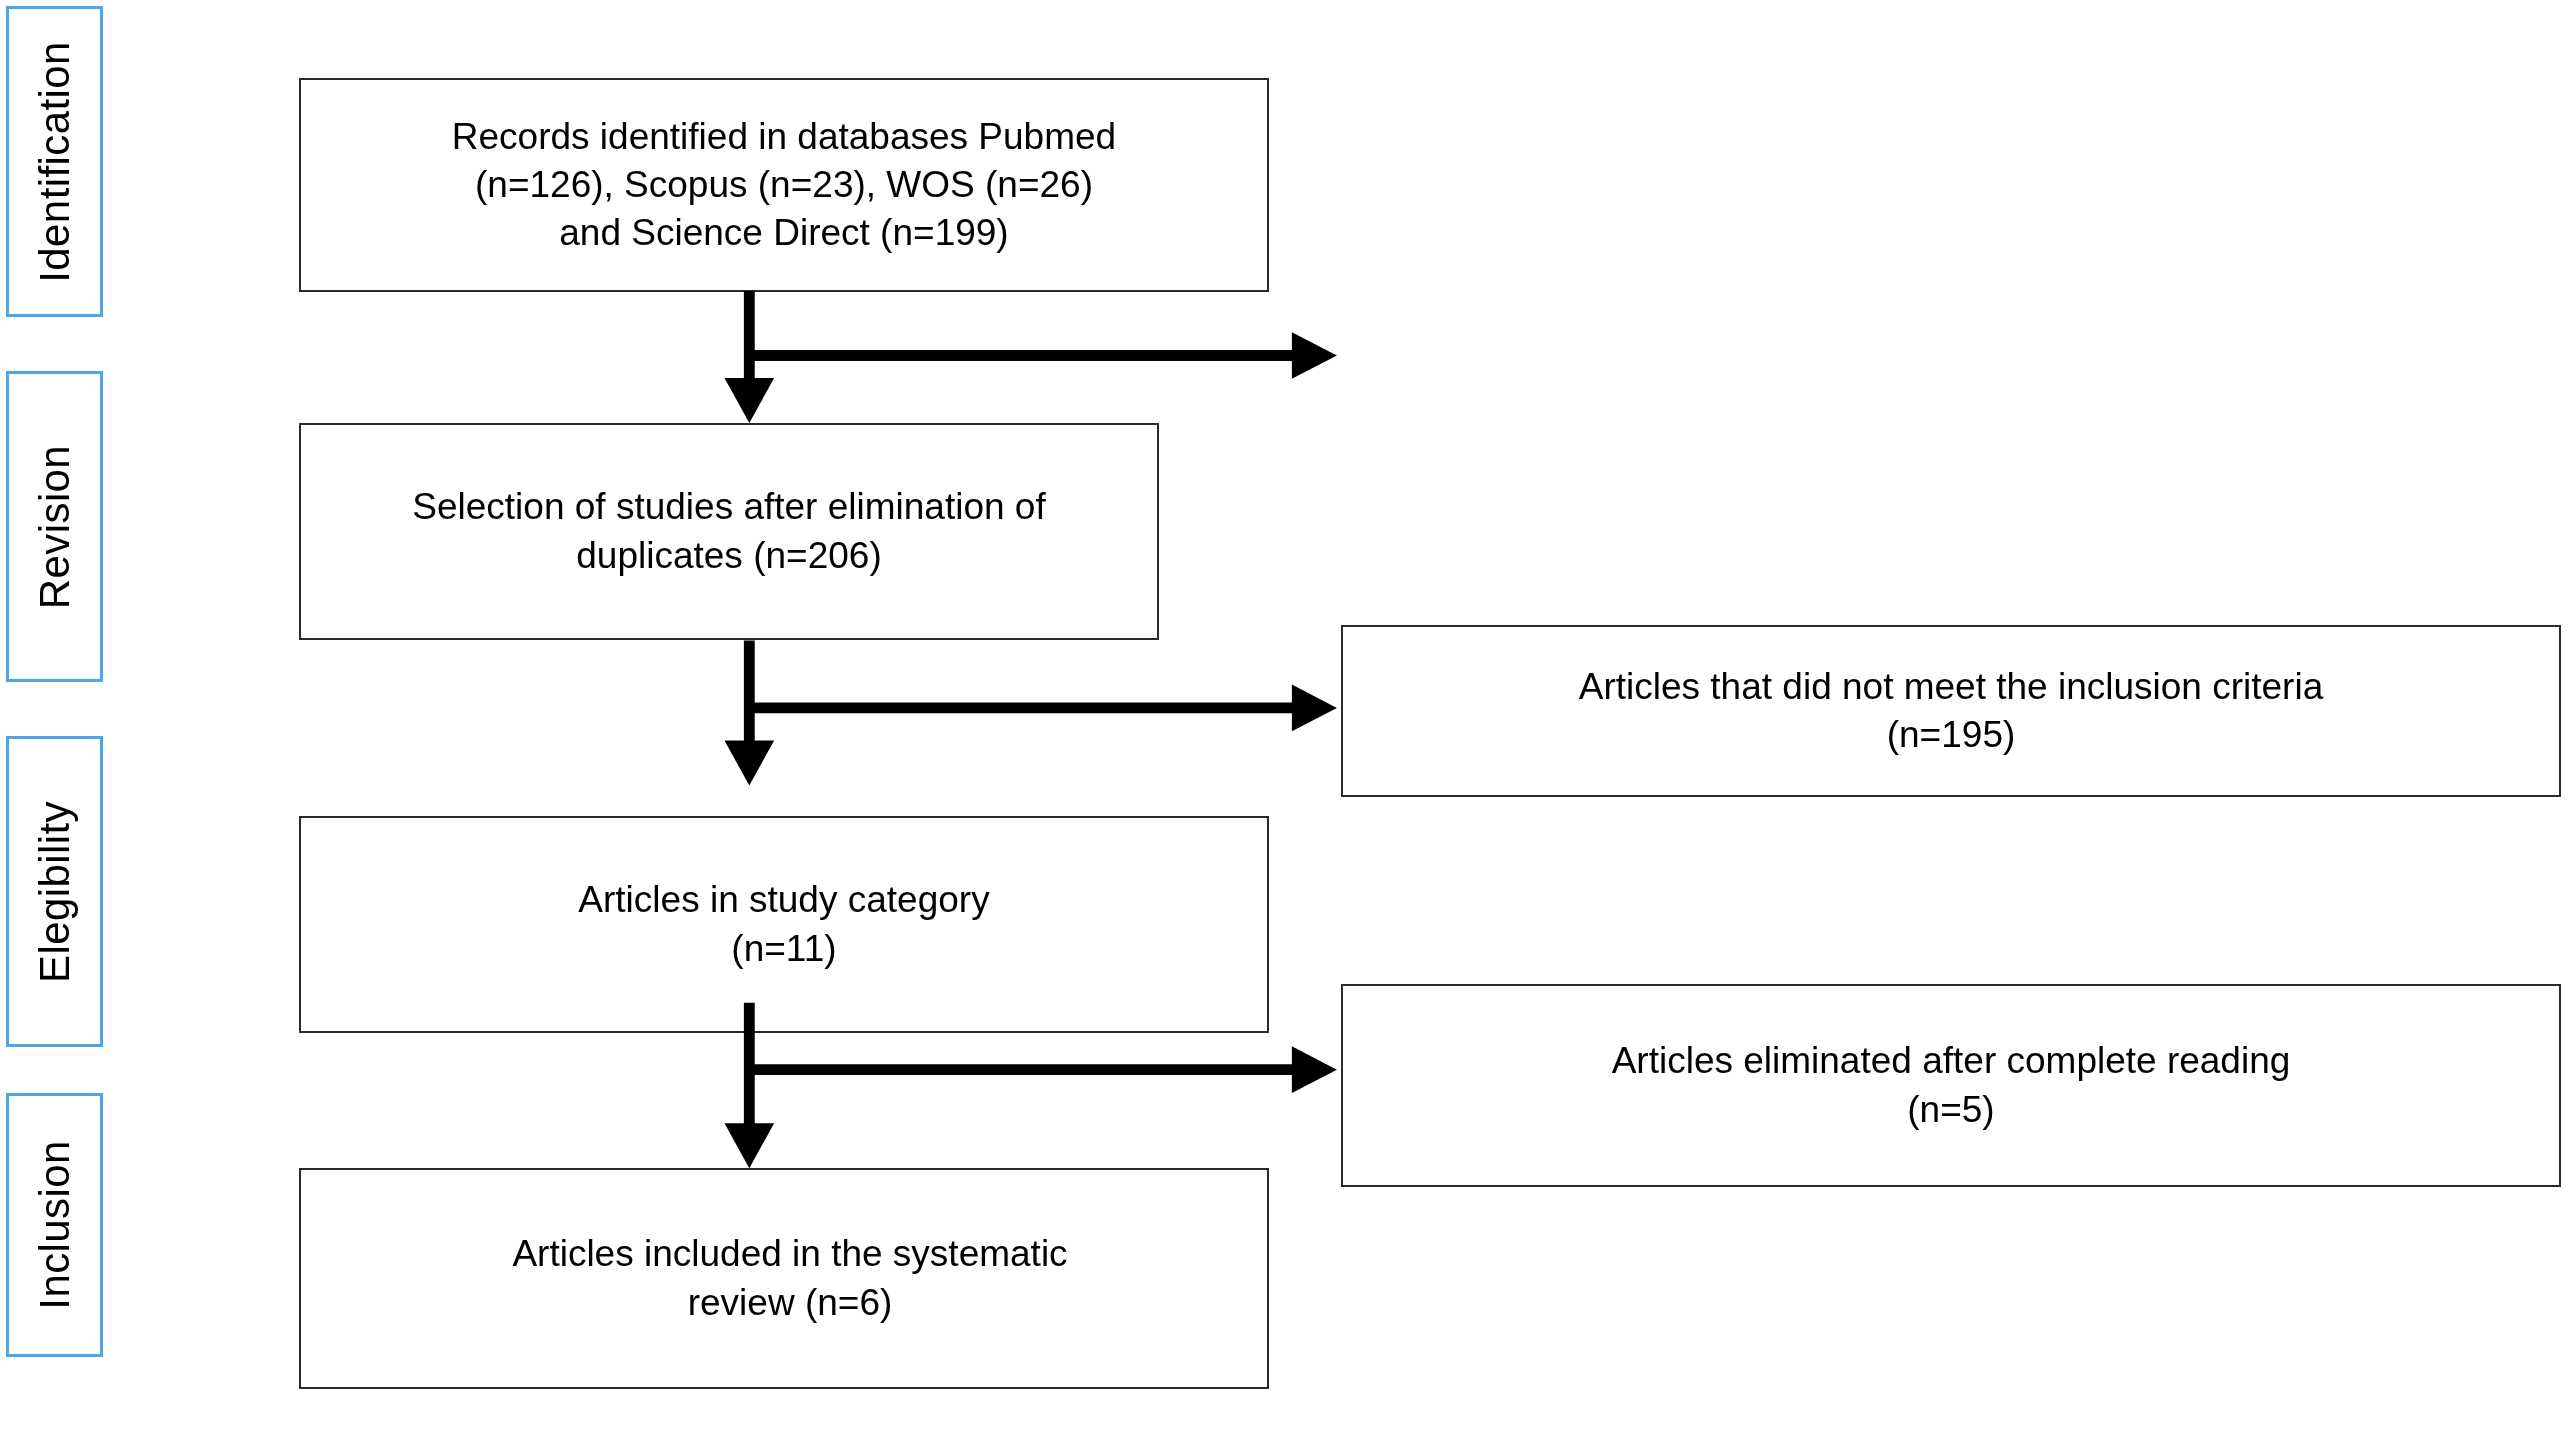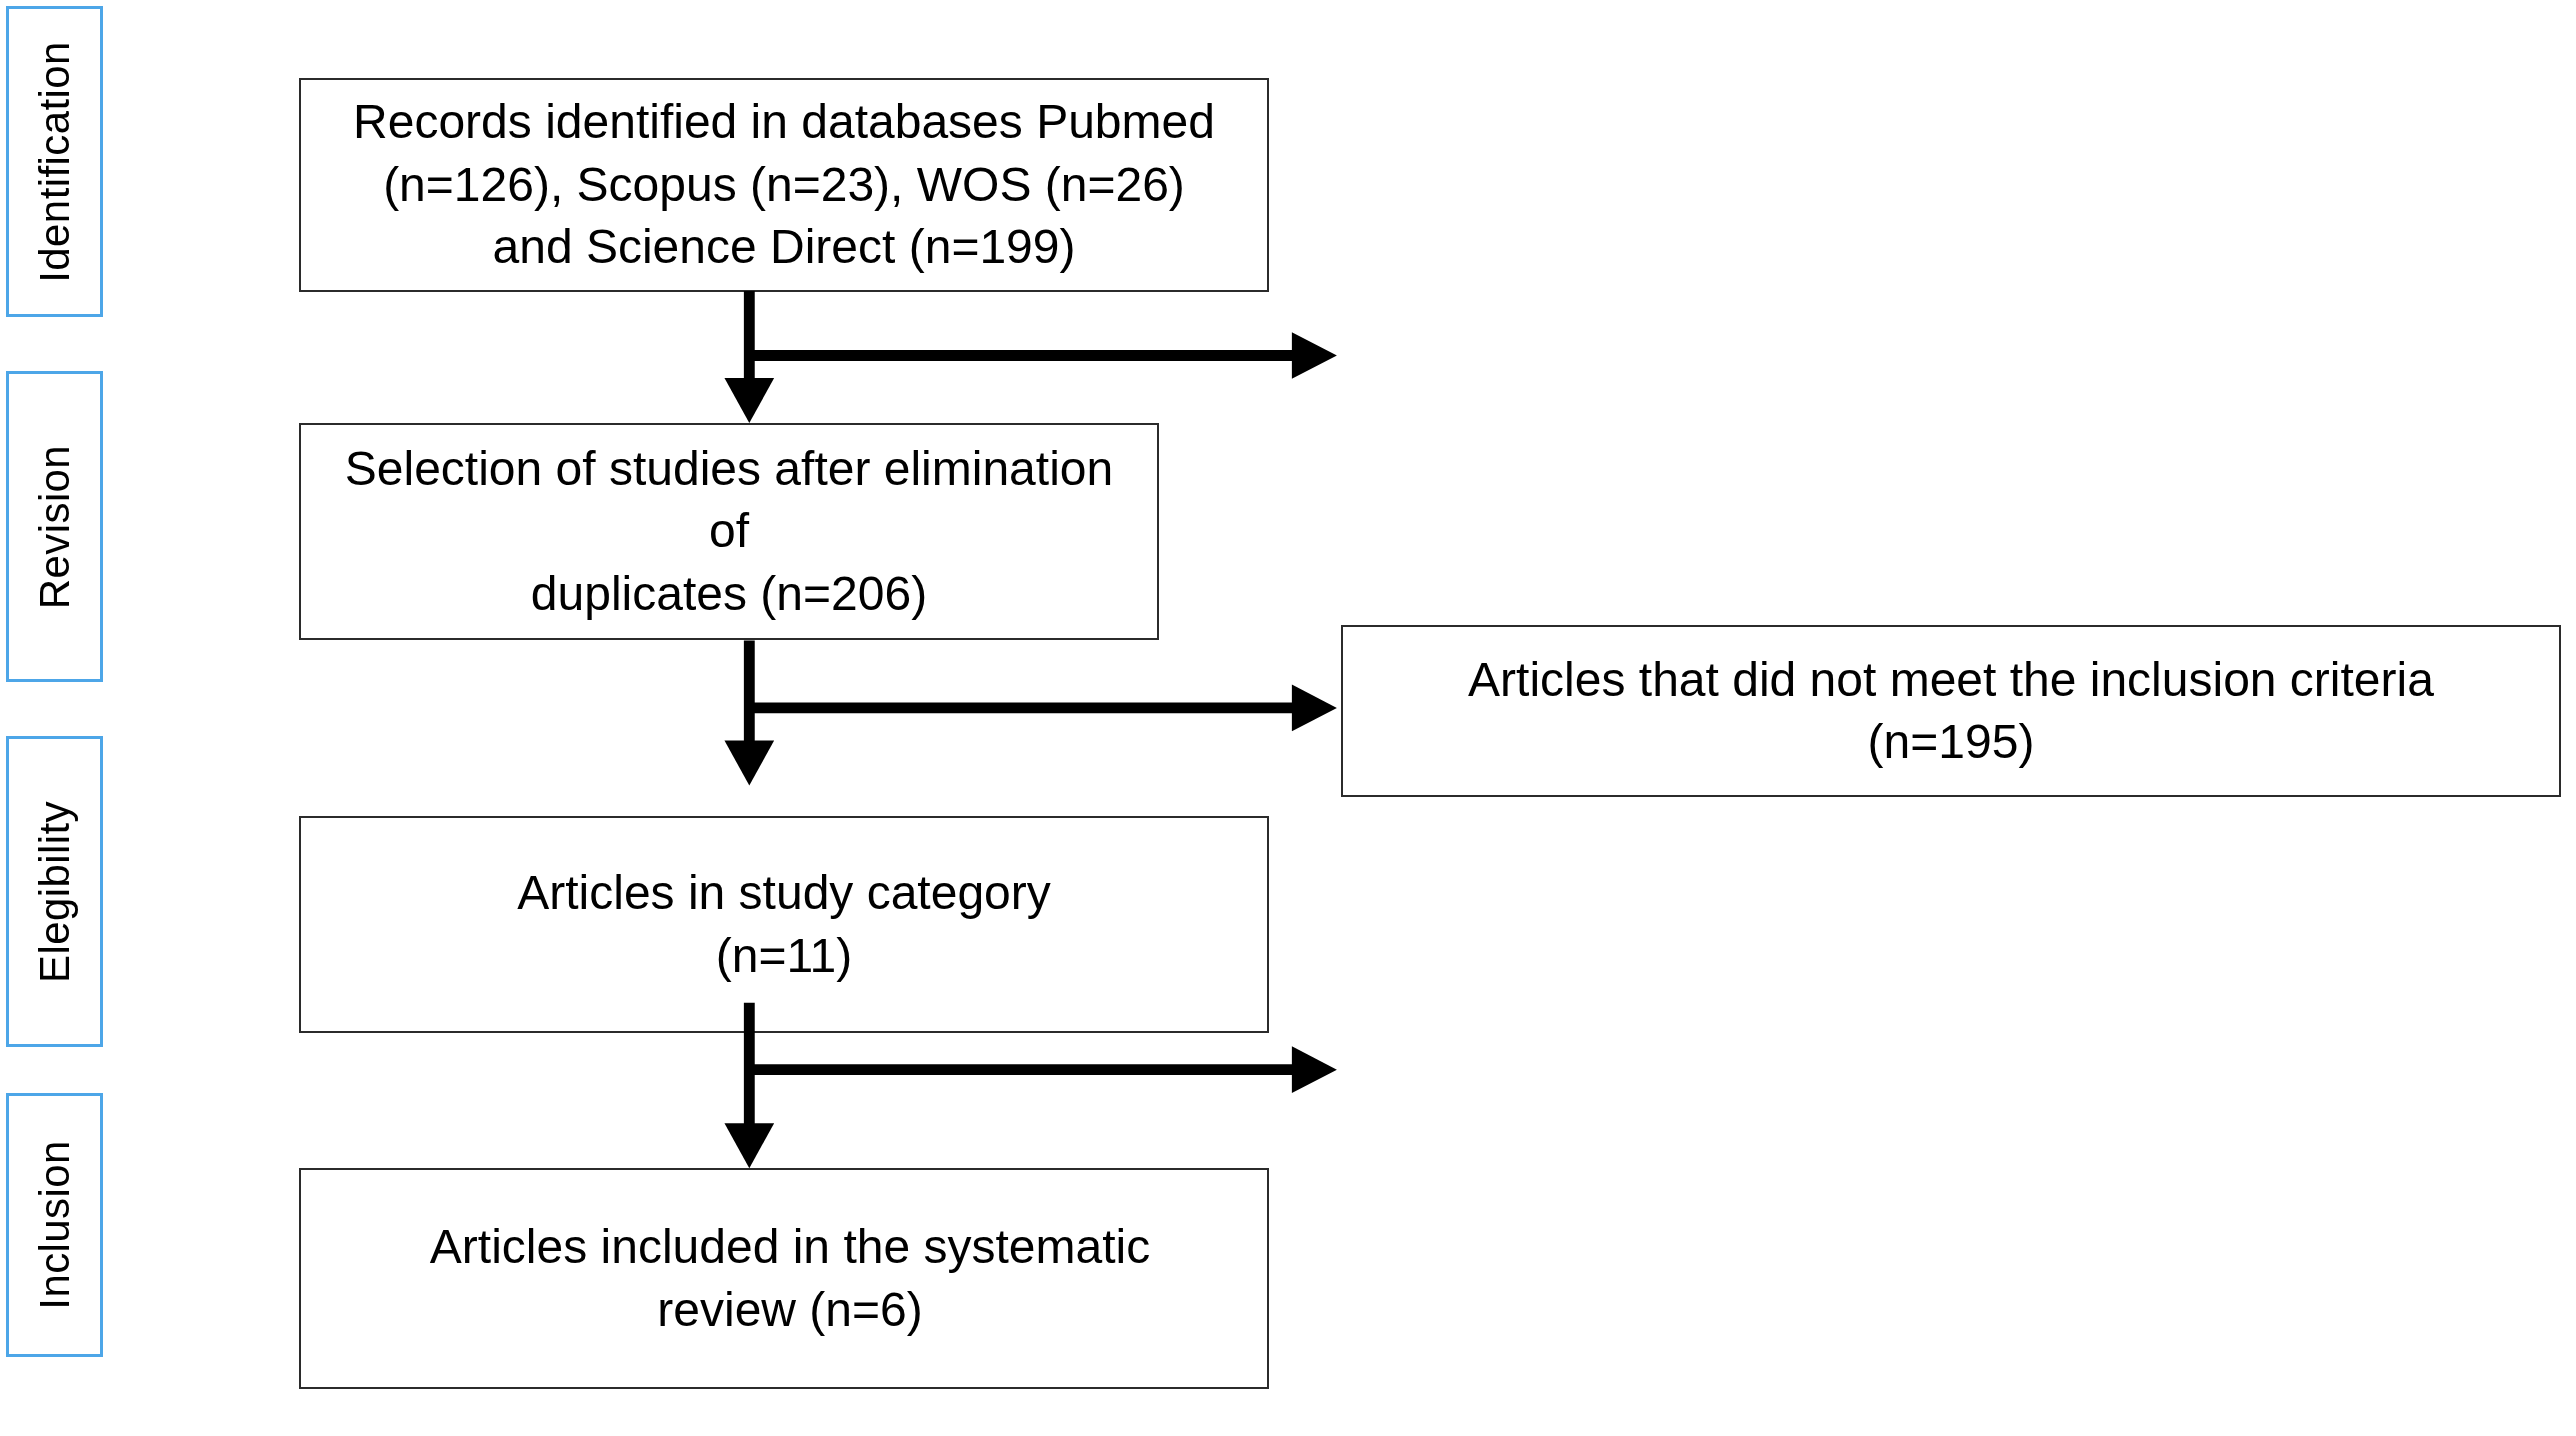--- a/index.html
+++ b/index.html
@@ -40,21 +40,21 @@
     box-sizing: border-box;
     border: 2.3px solid #2b2b2b;
     background: #ffffff;
     display: flex;
     align-items: center;
     justify-content: center;
     text-align: center;
     padding: 7.8px 20px;
   }
   .flow-text {
-    font-size: 48px;
+    font-size: 37px;
     line-height: 1.30;
     color: #000000;
     white-space: pre-line;
   }
 
   
   #connectors {
     position: absolute;
     left: 0;
     top: 0;
@@ -104,20 +104,24 @@
     <span class="flow-text">Articles included in the systematic
 review (n=6)</span>
   </div>
 
 
   <div class="flow-box" style="left:1341px; top:625px; width:1220px; height:172px;align-items:center;">
     <span class="flow-text">Articles  that did not meet the inclusion criteria
 (n=195)</span>
   </div>
 
+  <div class="flow-box" style="left:1341px; top:984px; width:1220px; height:203px;">
+    <span class="flow-text">Articles eliminated after complete reading
+(n=5)</span>
+  </div>
 
   <svg id="connectors" viewBox="0 0 3318 1850" xmlns="http://www.w3.org/2000/svg">
 
     <g>
 
       <line x1="965" y1="375" x2="965" y2="505" stroke="#000000" stroke-width="14"></line>
 
       <polygon points="965,545 933,487 997,487" fill="#000000"></polygon>
 
       <line x1="965" y1="458" x2="1680" y2="458" stroke="#000000" stroke-width="14"></line>

